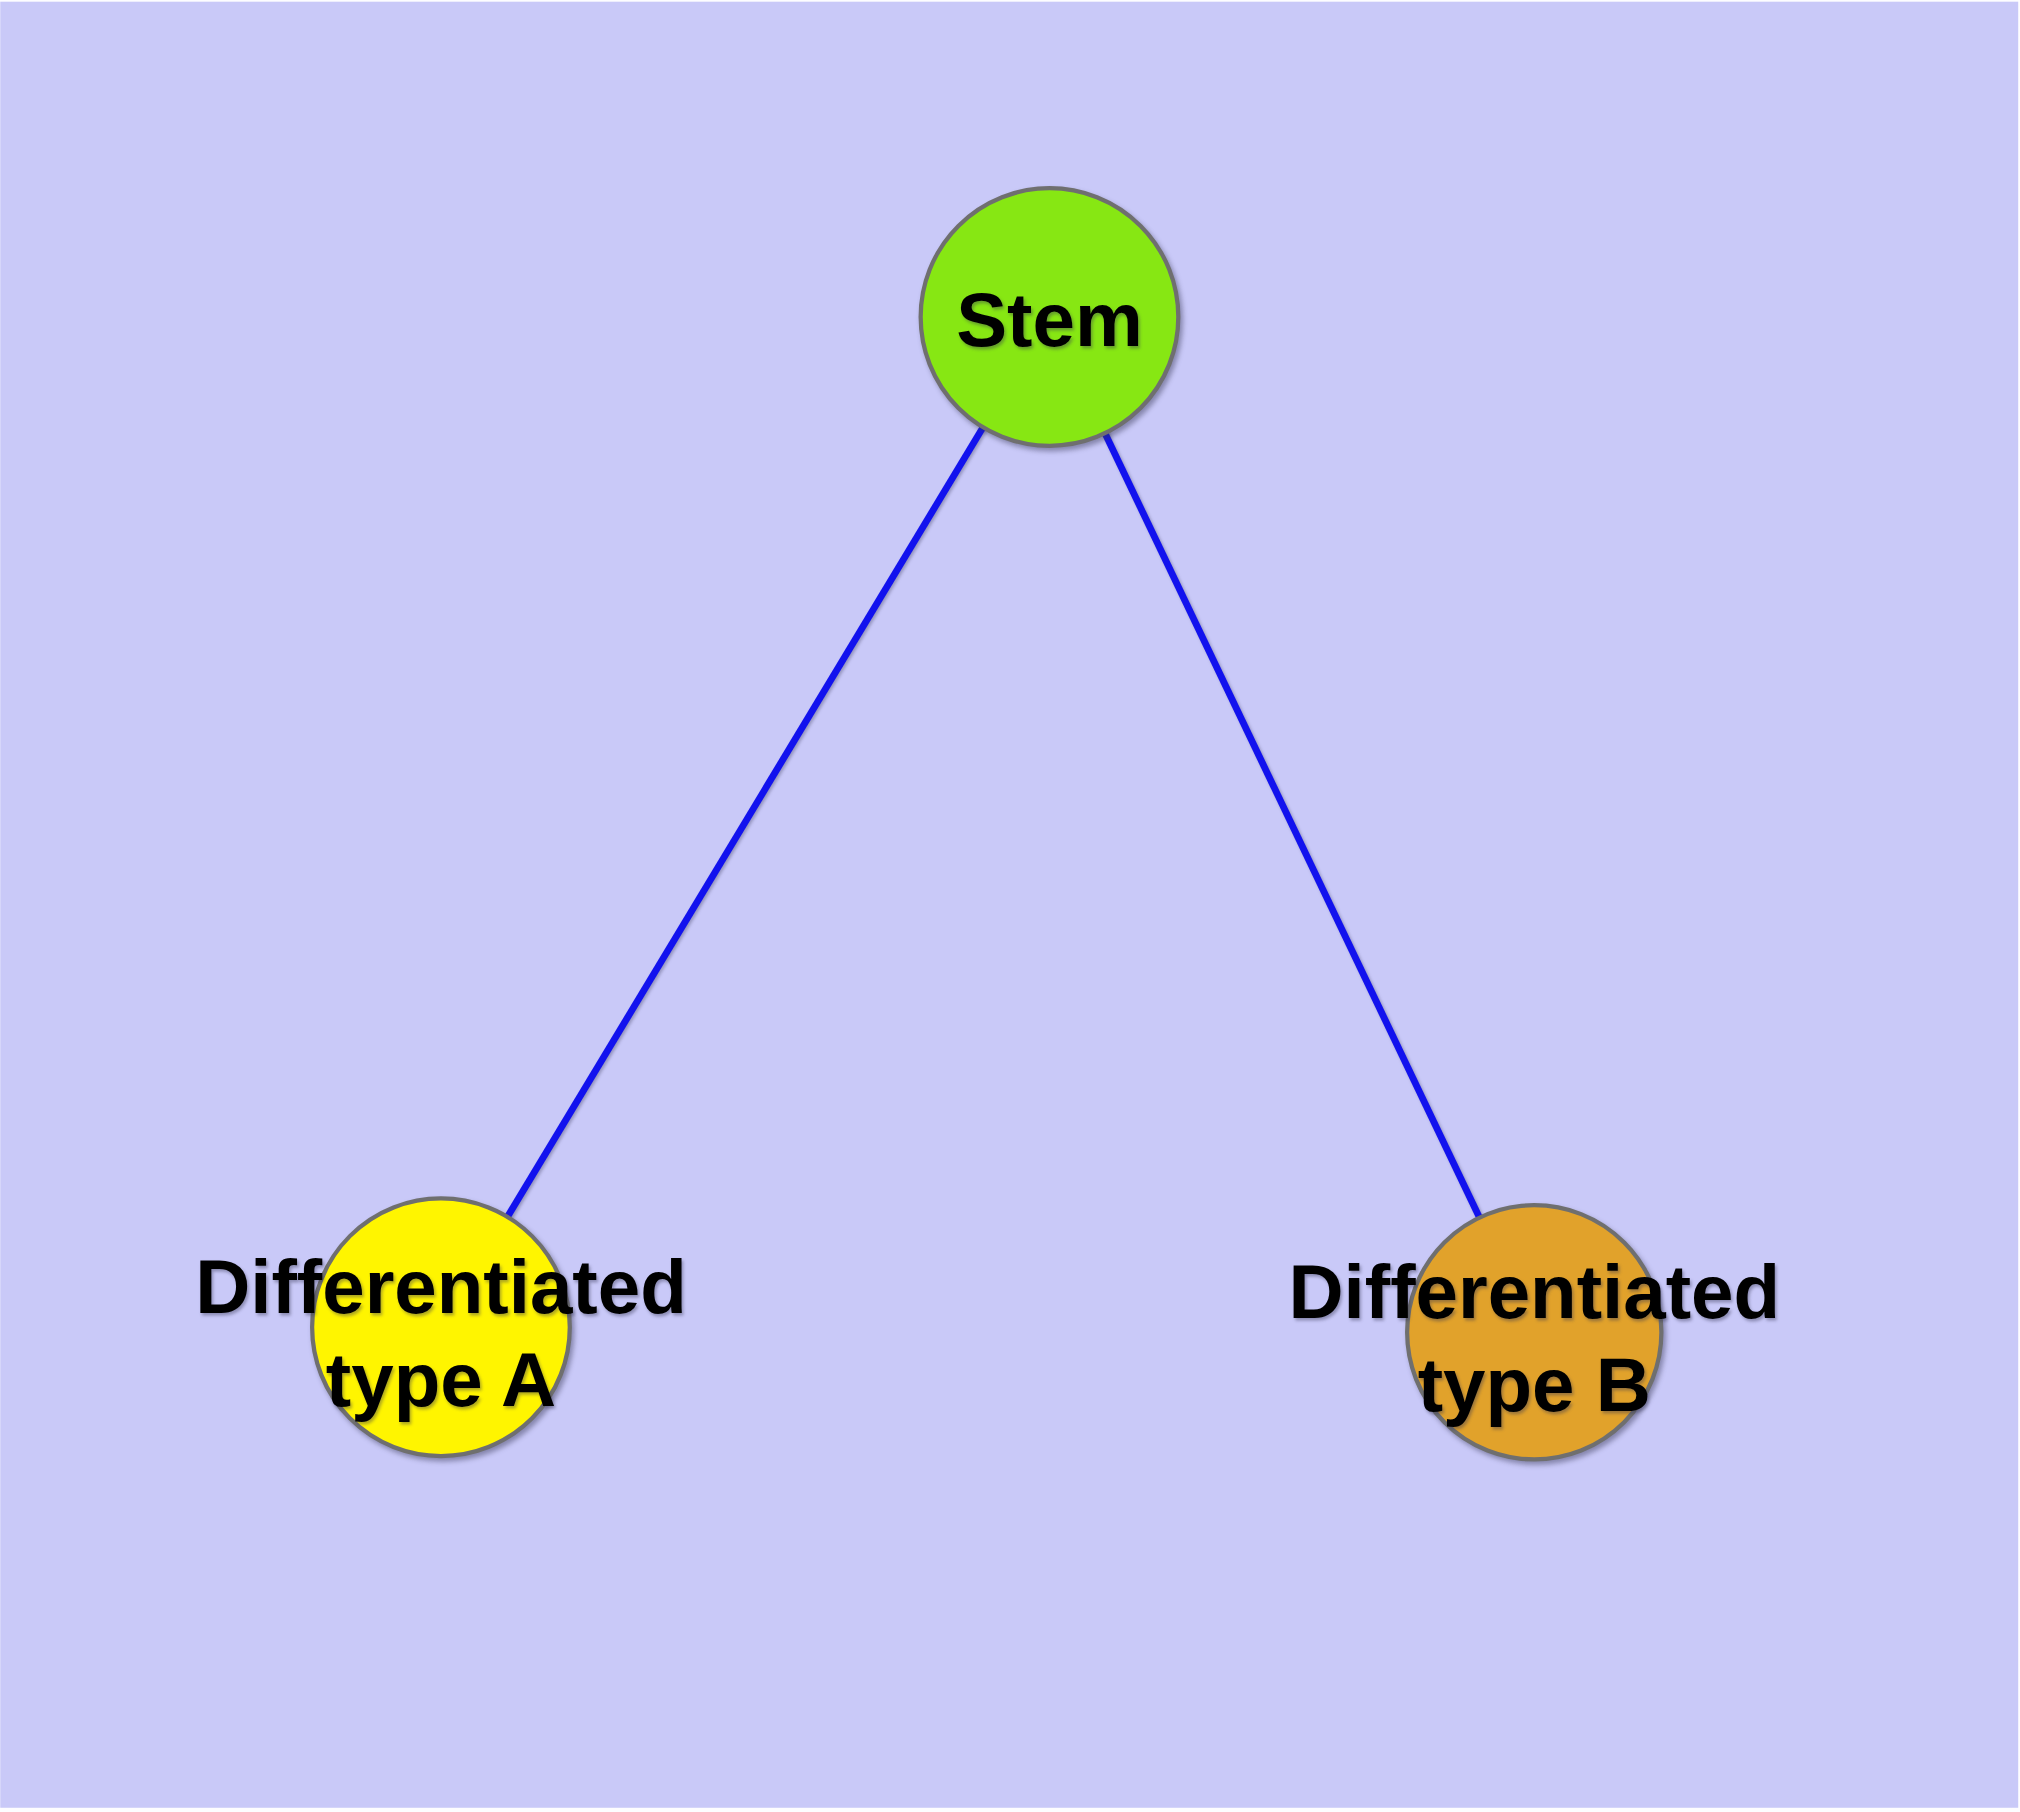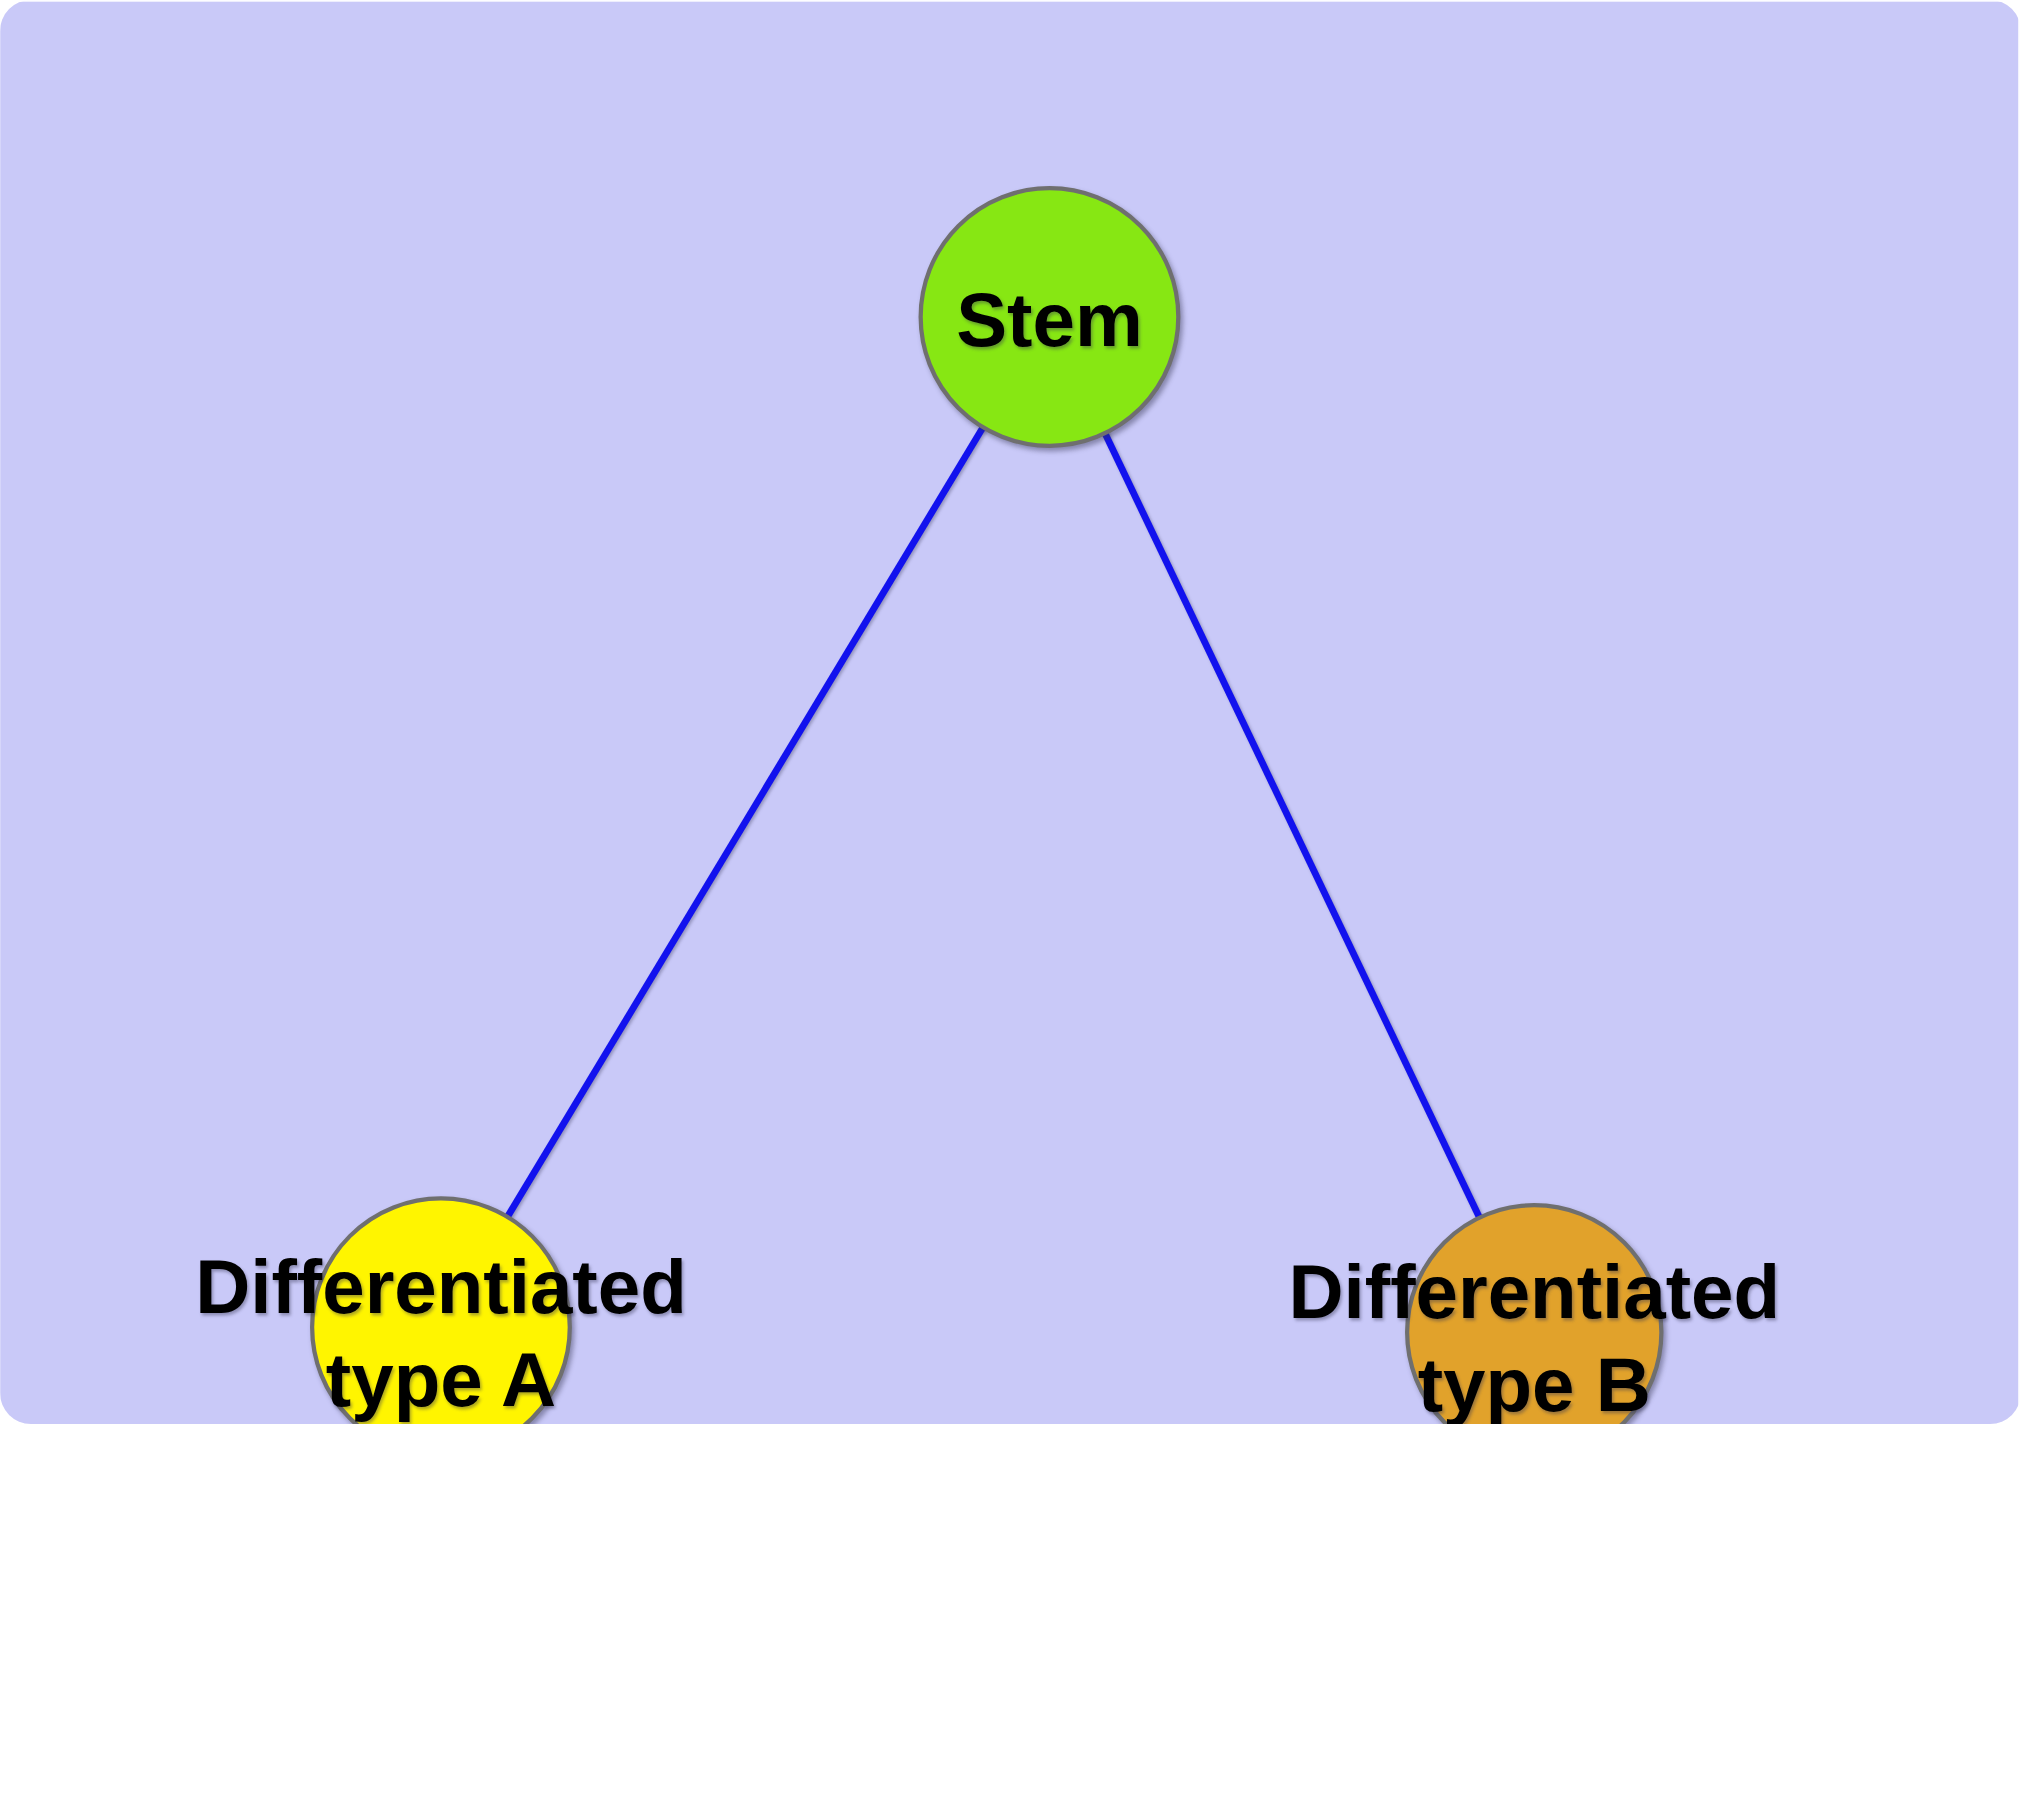--- a/index.html
+++ b/index.html
@@ -3,25 +3,24 @@
 <meta charset="utf-8">
 <style>
   html, body {
     margin: 0;
     padding: 0;
     background: #ffffff;
   }
   .stage {
     position: relative;
     width: 2021px;
-    height: 1424px;
+    height: 1812px;
     background: #fdfdff;
     overflow: hidden;
     font-family: "Liberation Sans", "DejaVu Sans", sans-serif;
-    border-radius: 31px;
   }
   .graph-svg {
     position: absolute;
     left: 0;
     top: 0;
     width: 2021px;
     height: 1812px;
     display: block;
   }
   .edge {

